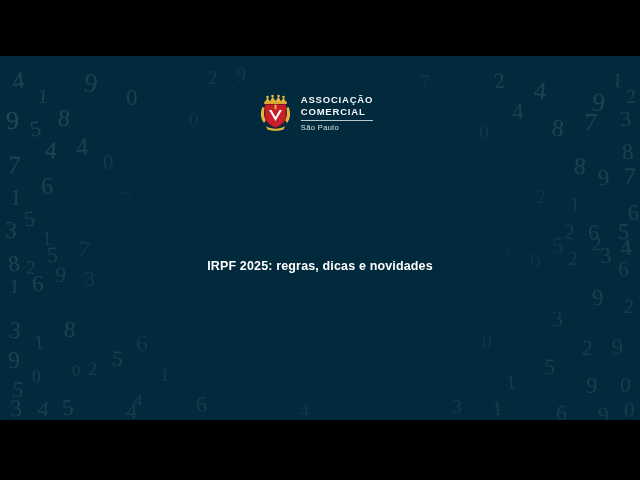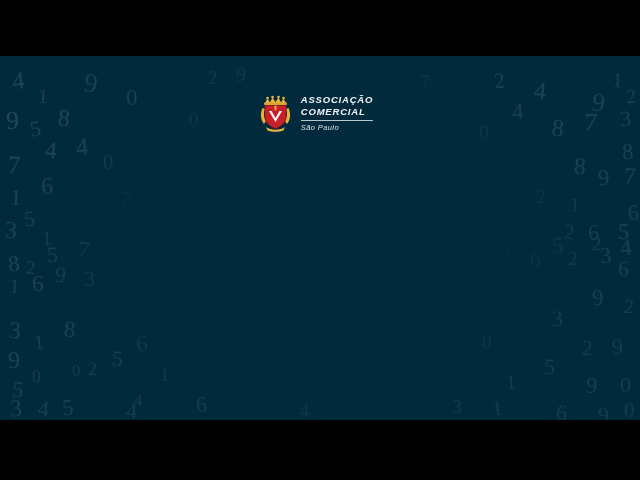--- a/index.html
+++ b/index.html
@@ -49,23 +49,22 @@
                  rgba(2,42,61,0.25) 88%, rgba(2,42,61,0) 100%);
     pointer-events:none;
   }
 
   
   #logo {
     position:absolute;
     left:0; right:8px; top:38px;
     display:flex;
     justify-content:center;
-    align-items:flex-end;
+    align-items:center;
     gap:9px;
-    font-style:italic;
   }
   #crest { width:33px; height:37px; display:block; }
   #logo-text {
     display:flex; flex-direction:column;
     align-items:flex-start;
     color:#ffffff;
   }
   .logo-line {
     font-size:9.5px;
     font-weight:bold;
@@ -234,18 +233,19 @@
         <path d="M7 32 C12 35.5 21 35.5 26 32 L24.5 35.5 C20 37.3 13 37.3 8.5 35.5 Z" fill="#e8b53c"></path>
       </svg>
       <div id="logo-text">
         <div class="logo-line">ASSOCIAÇÃO</div>
         <div class="logo-line">COMERCIAL</div>
         <div id="logo-rule"></div>
         <div id="logo-city">São Paulo</div>
       </div>
     </div>
 
+    <div id="subtitle">IRPF 2025: regras, dicas e novidades</div>
 
   </div>
 
   <div id="bar-top"></div>
   <div id="bar-bottom"></div>
 </div>
 
 </body></html>

